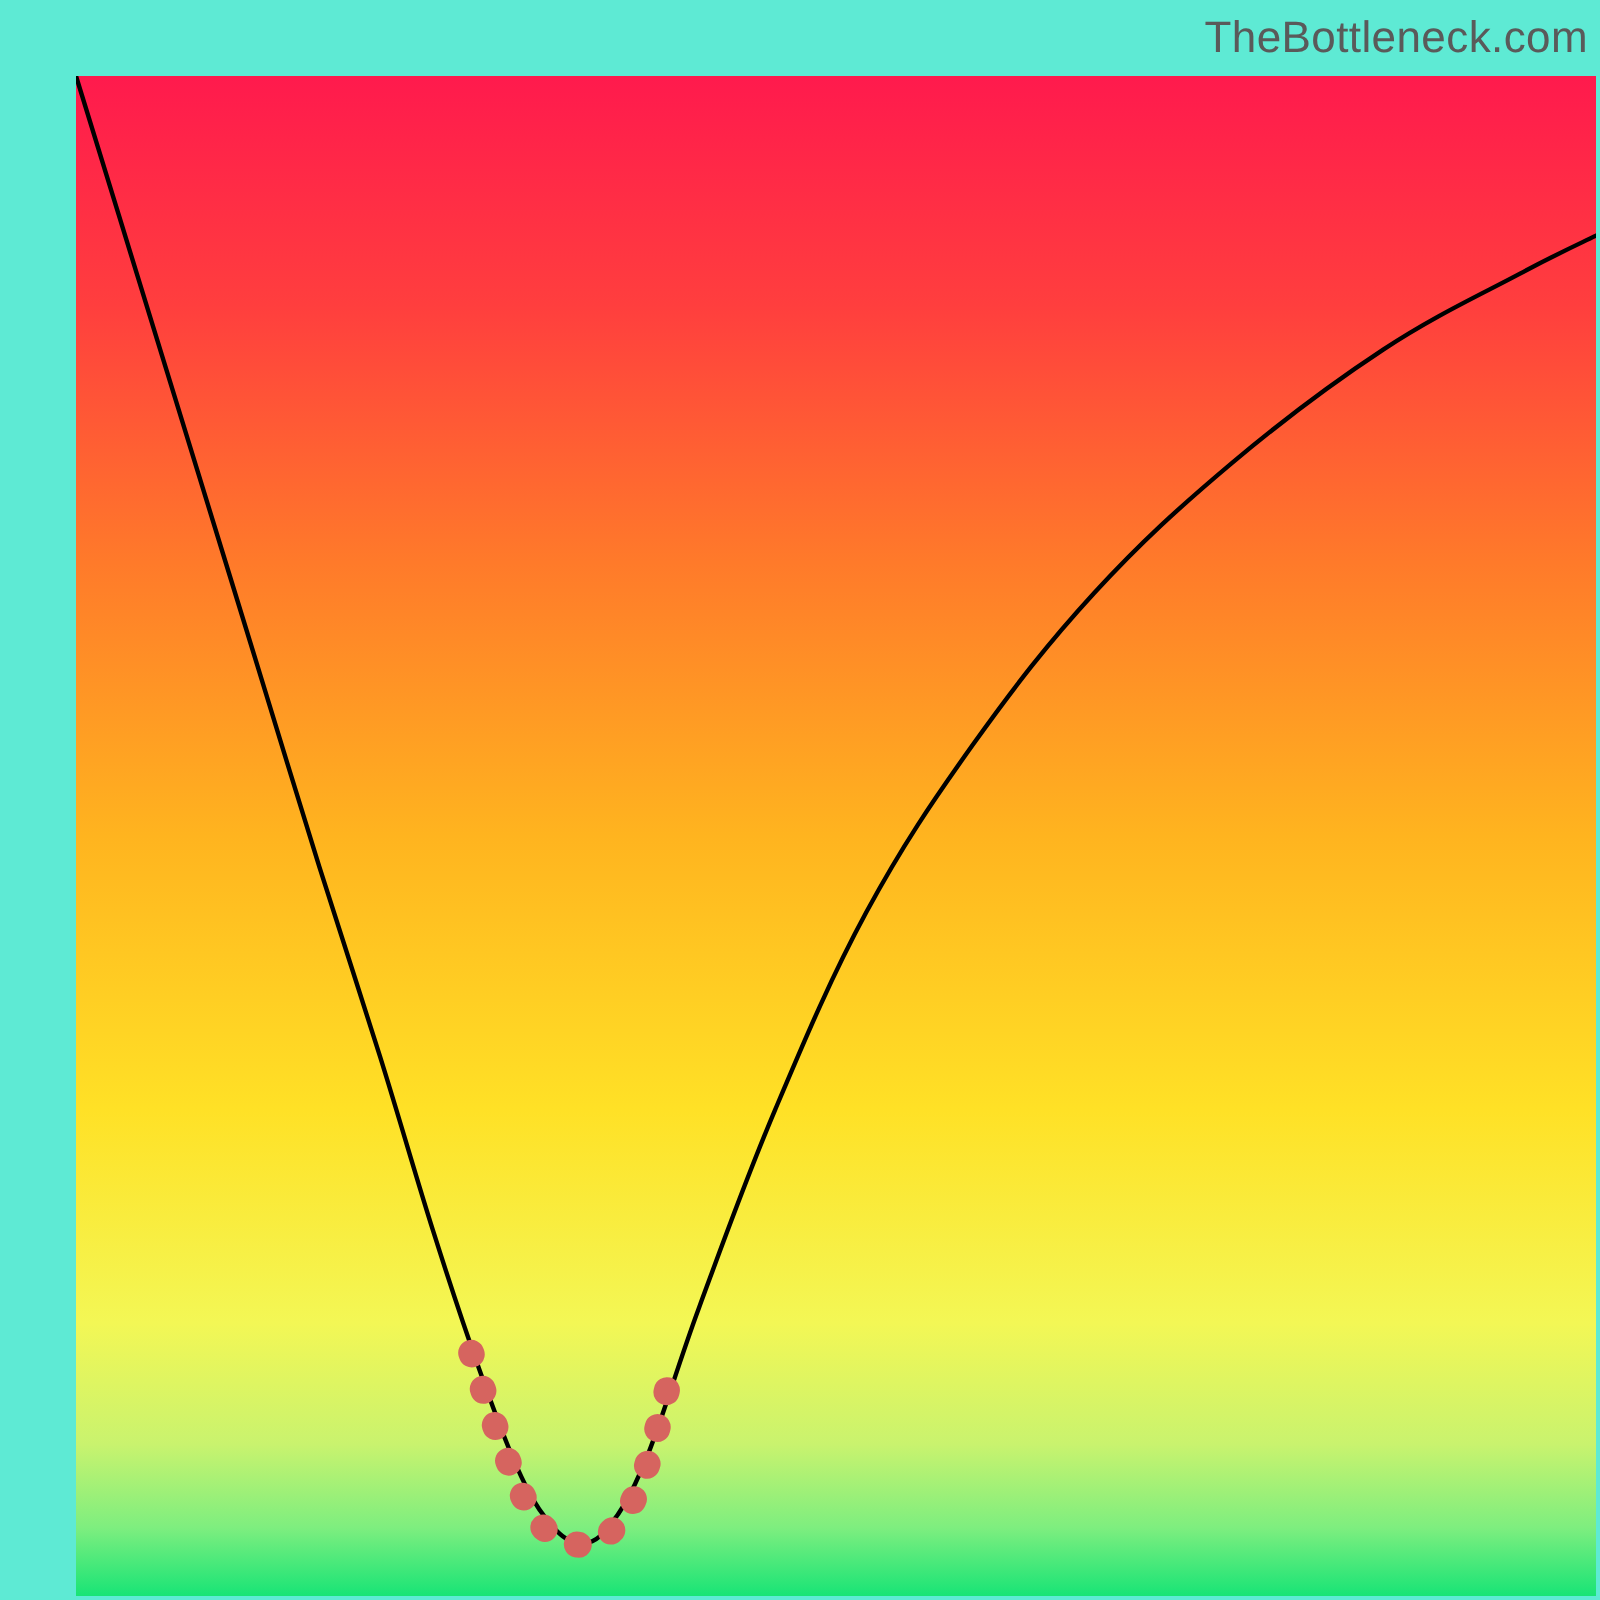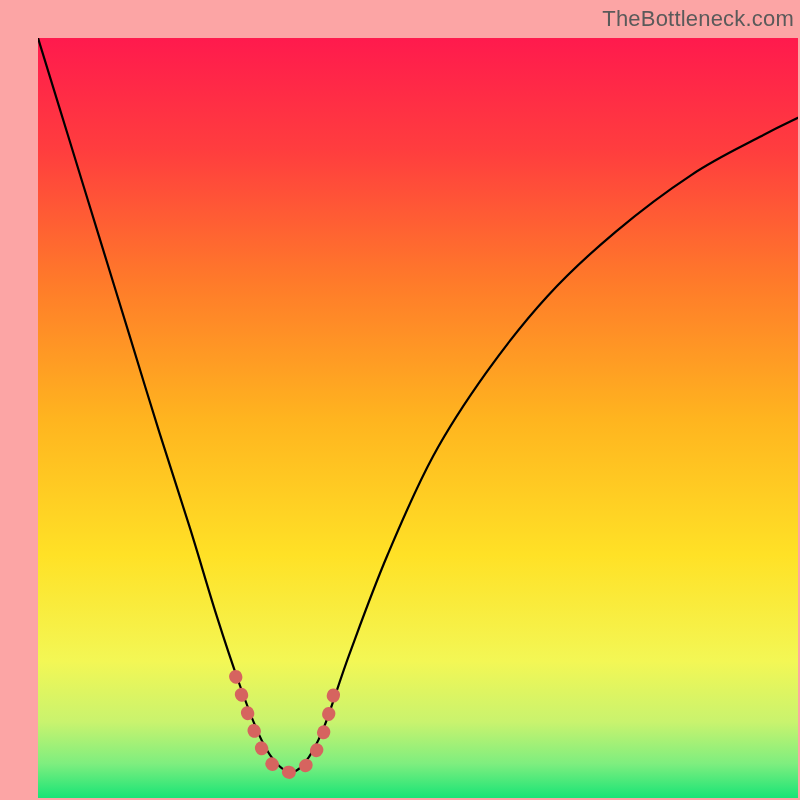--- a/index.html
+++ b/index.html
@@ -10,21 +10,21 @@
     background: #000;
     font-family: Arial, Helvetica, sans-serif;
     overflow: hidden;
   }
   .frame {
     position: absolute;
     left: 0;
     top: 0;
     width: 800px;
     height: 800px;
-    background: #fca5a5;
+    background: #5eead4;
   }
   .plot-area {
     position: absolute;
     left: 38px;
     top: 38px;
     width: 760px;
     height: 760px;
   }
   .gradient {
     position: absolute;

